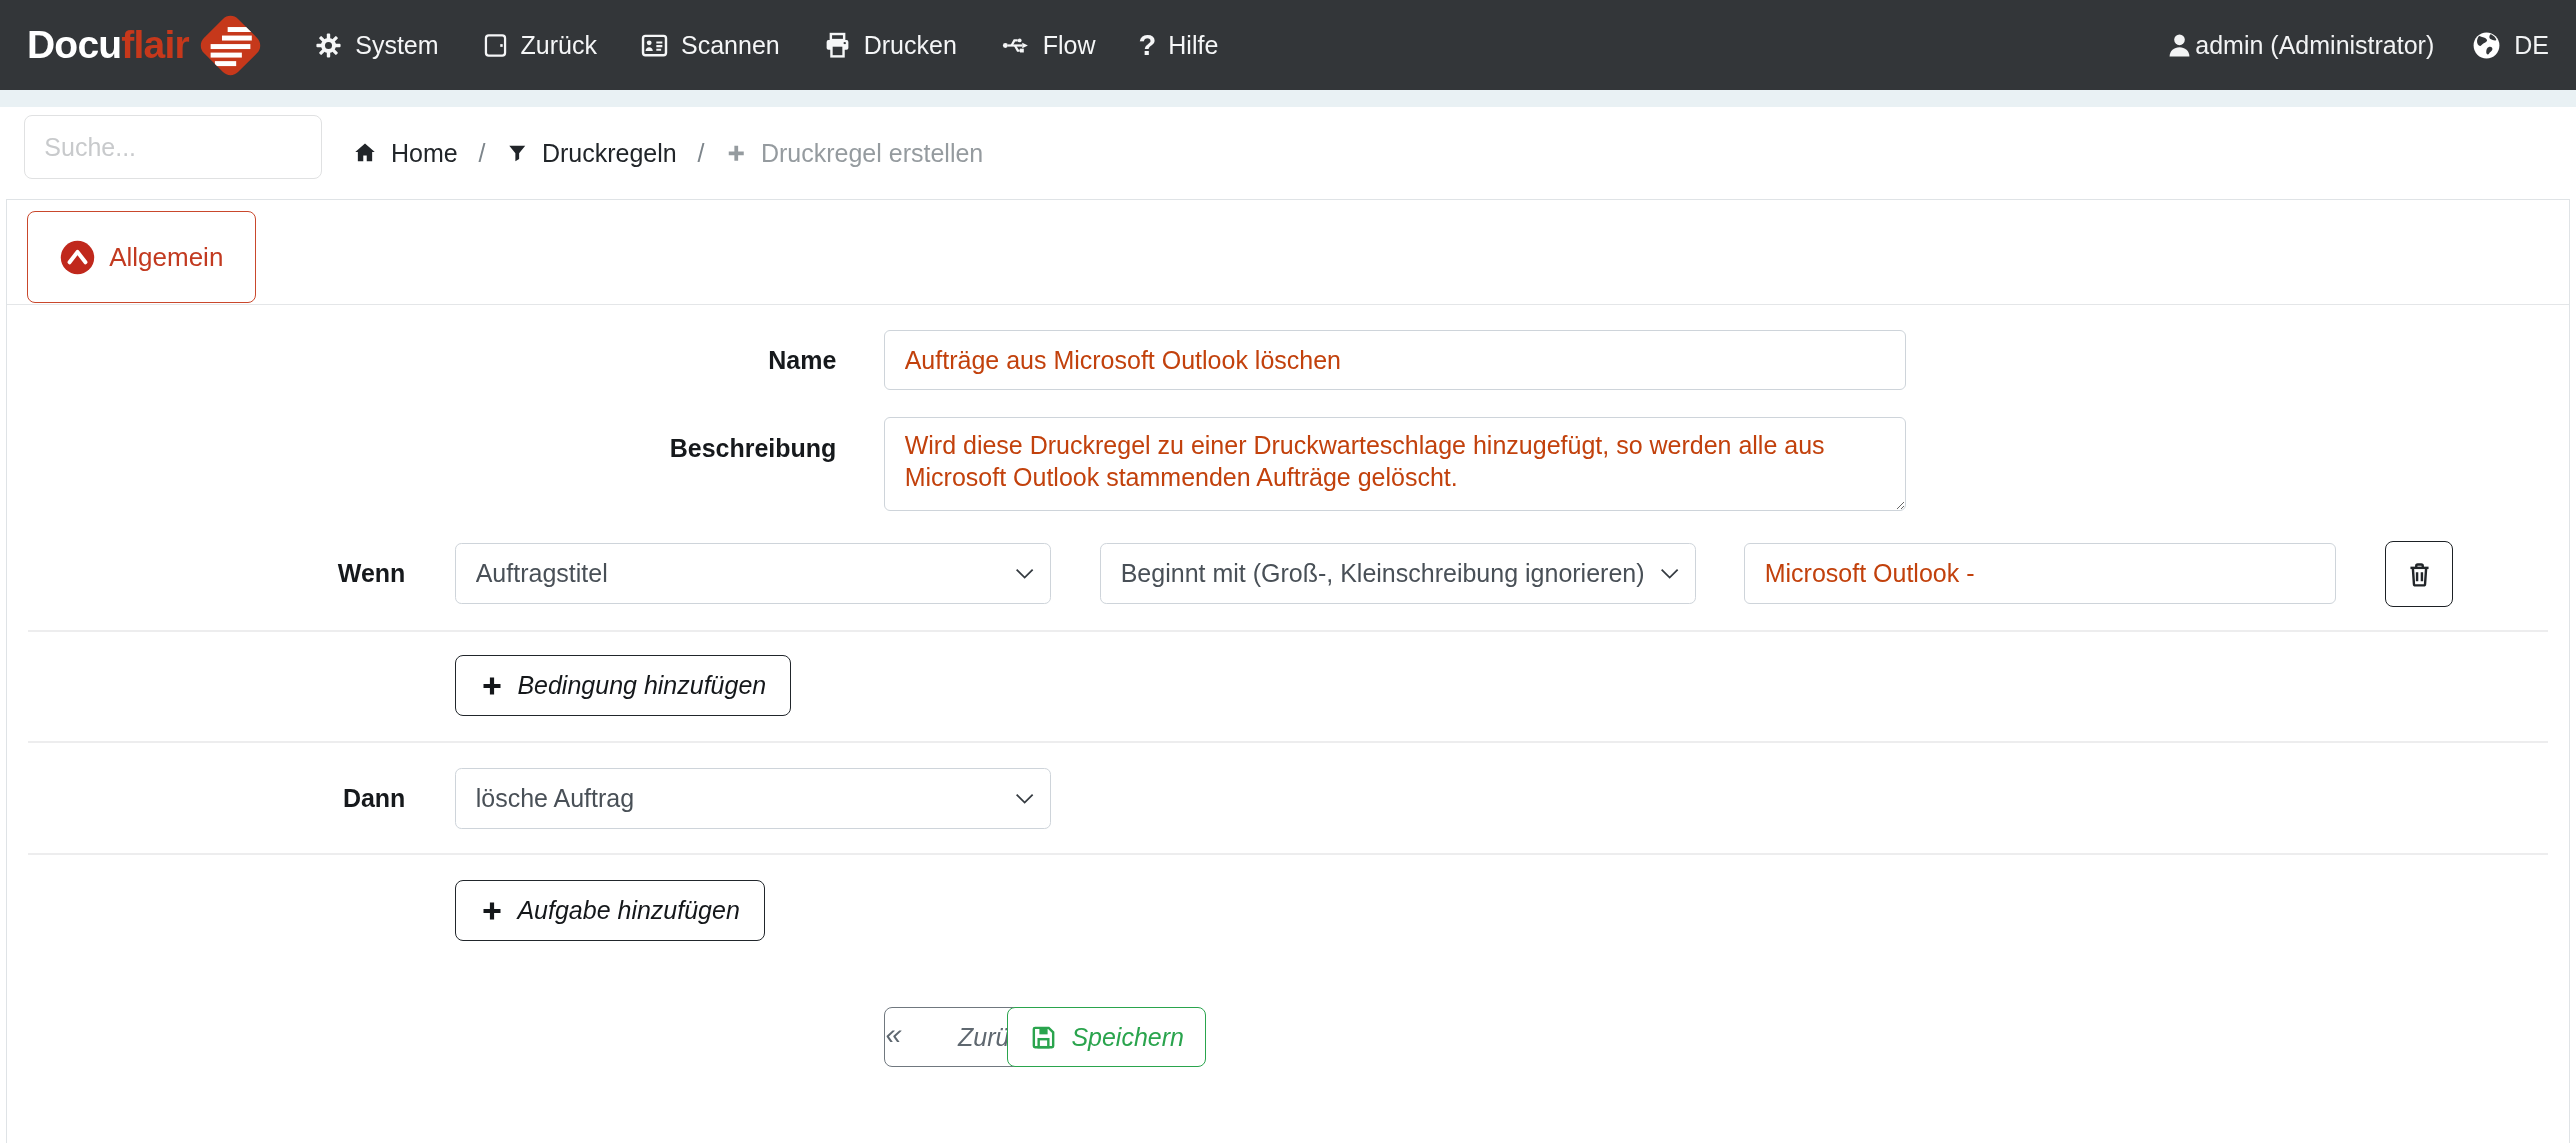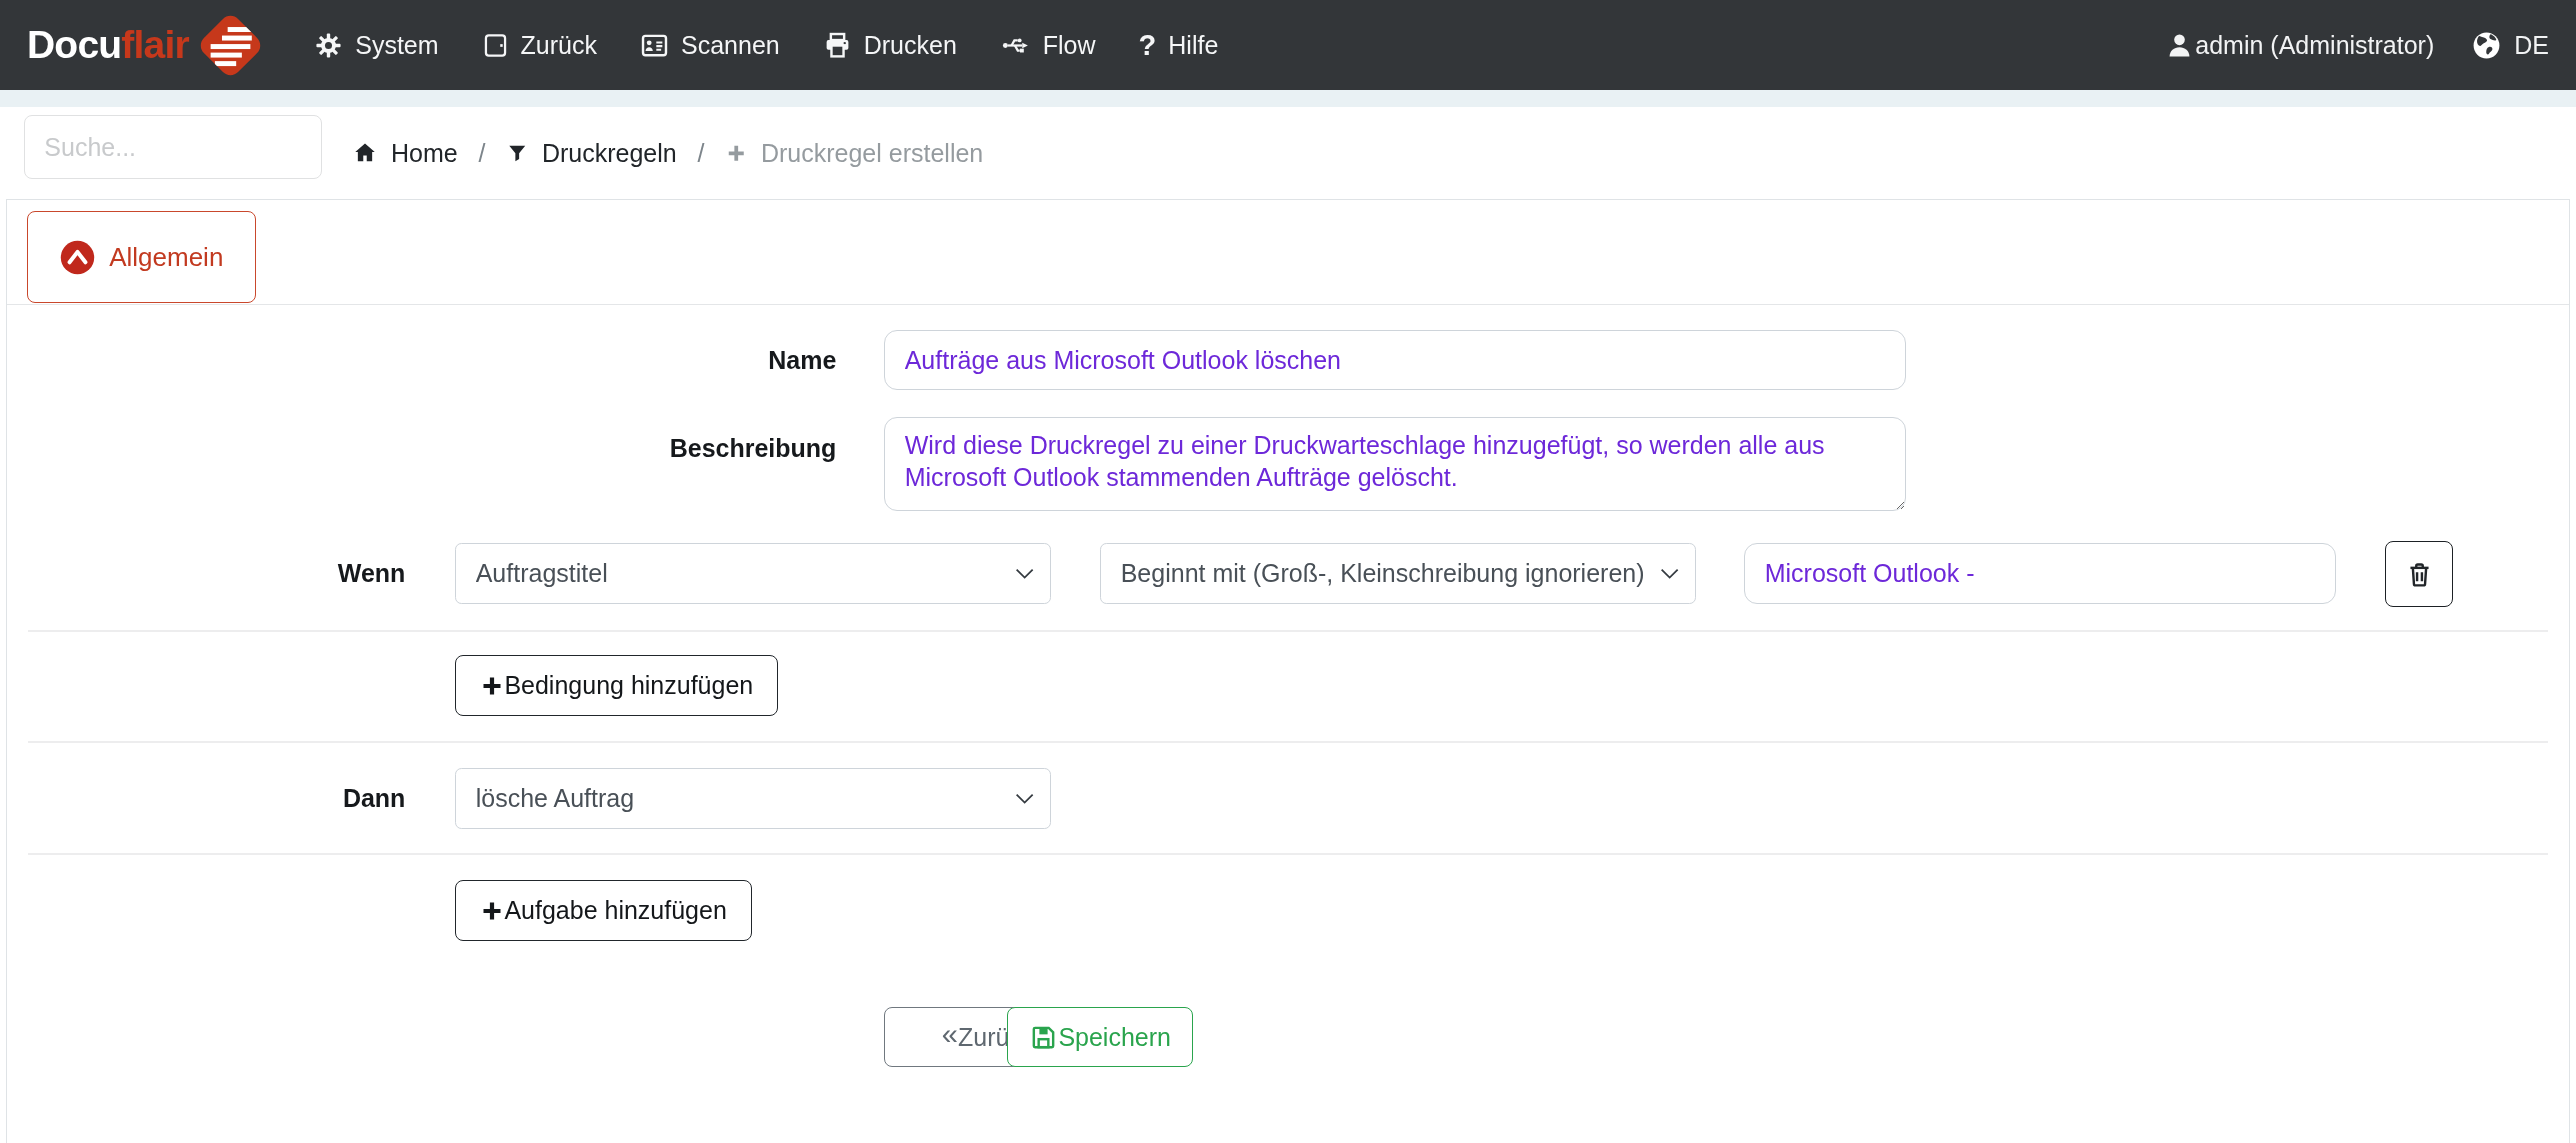--- a/index.html
+++ b/index.html
@@ -39,34 +39,34 @@
 
   
   .card { position:absolute; left:6.4px; right:6.4px; top:199px; height:966px; background:#fff;
           border:1.6px solid #dfe3e6; border-bottom:none; }
   .tabs-row { position:absolute; left:0; right:0; top:0; height:105px; border-bottom:1.6px solid #e4e6e8; }
   .tab { position:absolute; left:19.3px; top:11.3px; height:92px; border:1.6px solid #c9472c; border-radius:8px;
          background:#fff; display:inline-flex; align-items:center; gap:14.5px; padding:0 32px;
          color:#c23a20; font-size:26px; z-index:2; cursor:pointer; }
 
   .flabel { position:absolute; text-align:right; font-weight:bold; font-size:25px; color:#16191c; }
-  .input { position:absolute; border:1.6px solid #ced4da; border-radius:13px; background:#fff;
-           font-size:25px; color:#6d28d9; padding:0 19.3px; outline:none; font-family:inherit; }
+  .input { position:absolute; border:1.6px solid #ced4da; border-radius:6px; background:#fff;
+           font-size:25px; color:#c2410c; padding:0 19.3px; outline:none; font-family:inherit; }
   textarea.input { padding:11.3px 19.3px; line-height:32px; resize:both; }
 
   .fselect { position:absolute; height:61px; border:1.6px solid #ced4da; border-radius:6.4px; background:#fff;
              cursor:pointer; }
   .fselect .val { position:absolute; left:19.3px; right:52px; top:0; height:58px; line-height:58px;
                   font-size:25px; color:#495057; white-space:nowrap; overflow:hidden; }
   .fselect .caret { position:absolute; right:16px; top:24px; }
 
   .divider { position:absolute; left:21px; right:21px; height:1.6px; background:#ededee; }
 
-  .btn { display:inline-flex; align-items:center; justify-content:flex-end; background:#fff;
-         border-radius:8px; font-size:25px; cursor:pointer; font-family:inherit; }
+  .btn { display:inline-flex; align-items:center; justify-content:space-between; gap:13px; background:#fff;
+         border-radius:8px; font-size:25px; cursor:pointer; font-family:inherit;font-style:italic; }
   .btn-dark { position:absolute; left:448px; height:61px; padding:0 24px;
               border:1.6px solid #21262b; color:#14171a; }
   .btn-trash { position:absolute; left:2378px; top:341px; width:68px; height:66px;
                border:1.6px solid #1d2125; color:#1d2125; border-radius:8px;
                display:flex; align-items:center; justify-content:center; background:#fff; cursor:pointer; }
   .btn-back { position:absolute; left:877px; top:807px; width:151px; height:60px;
               border:1.6px solid #70787f; color:#5f6870; }
   .btn-back .laquo { font-size:29px; line-height:1; margin-top:-4.8px; }
   .btn-save { position:absolute; left:1000px; top:807px; height:60px; padding:0 21px;
               border:1.6px solid #2aa44d; color:#2aa44d; }

